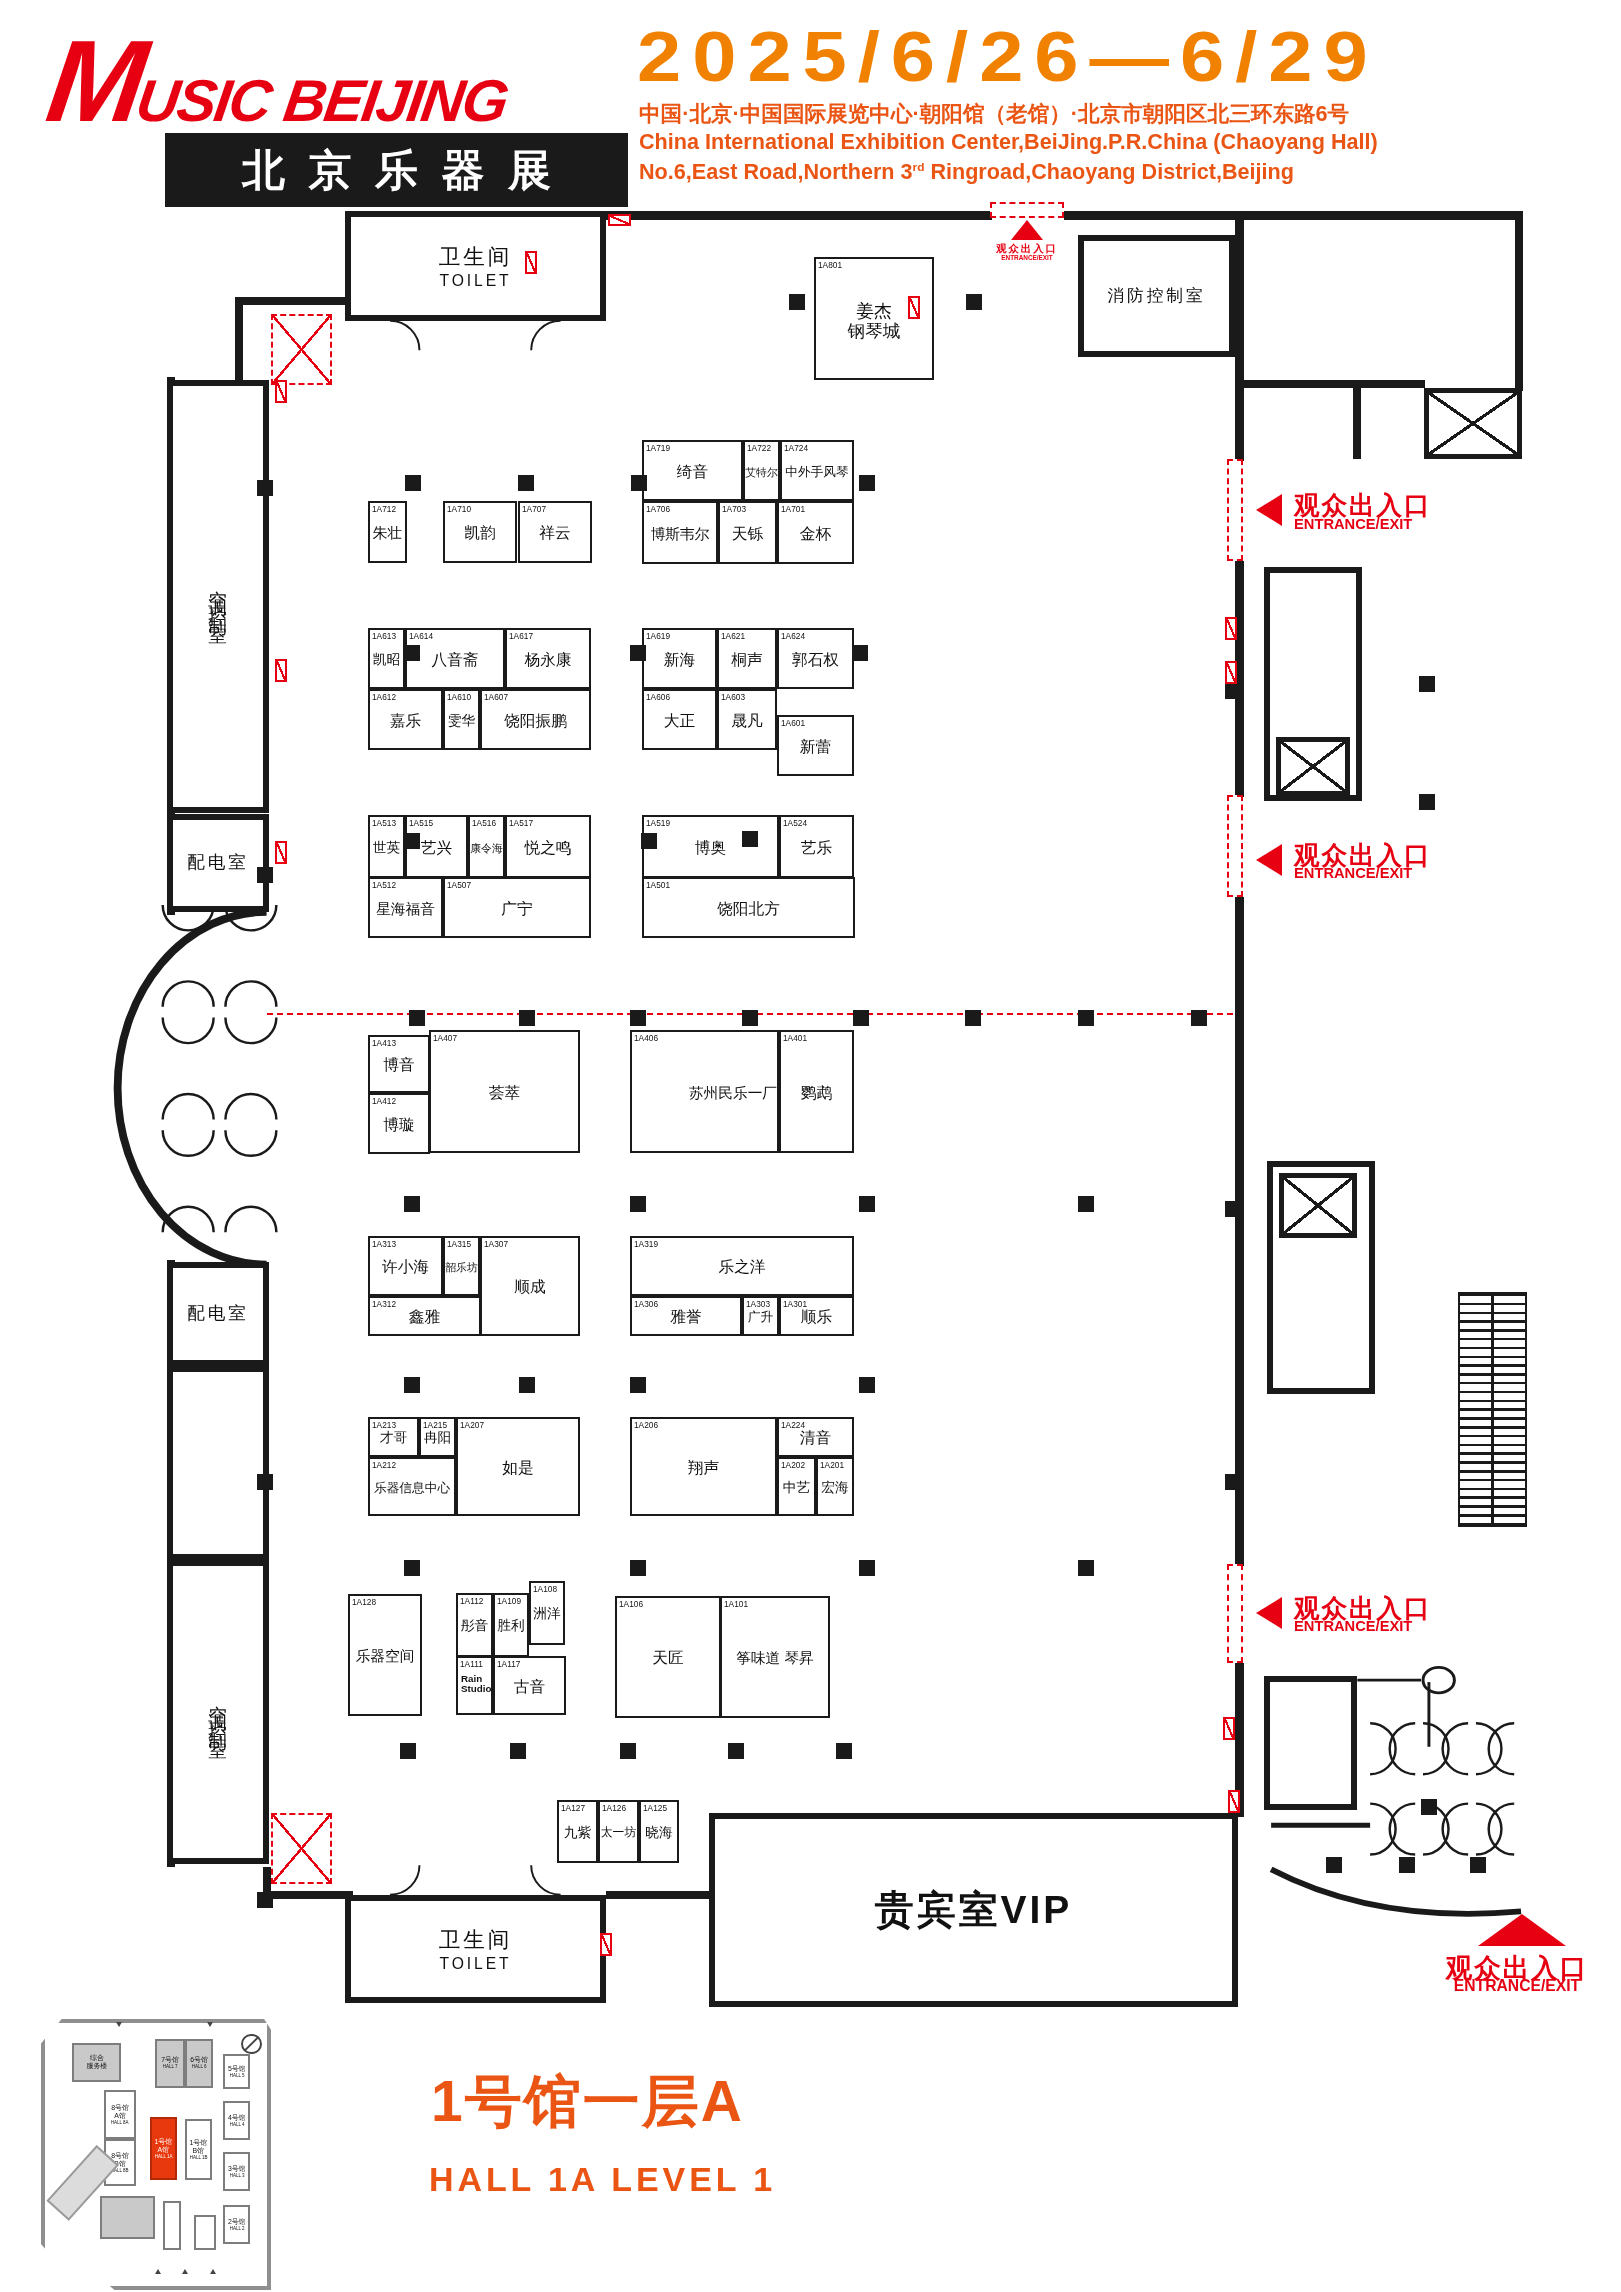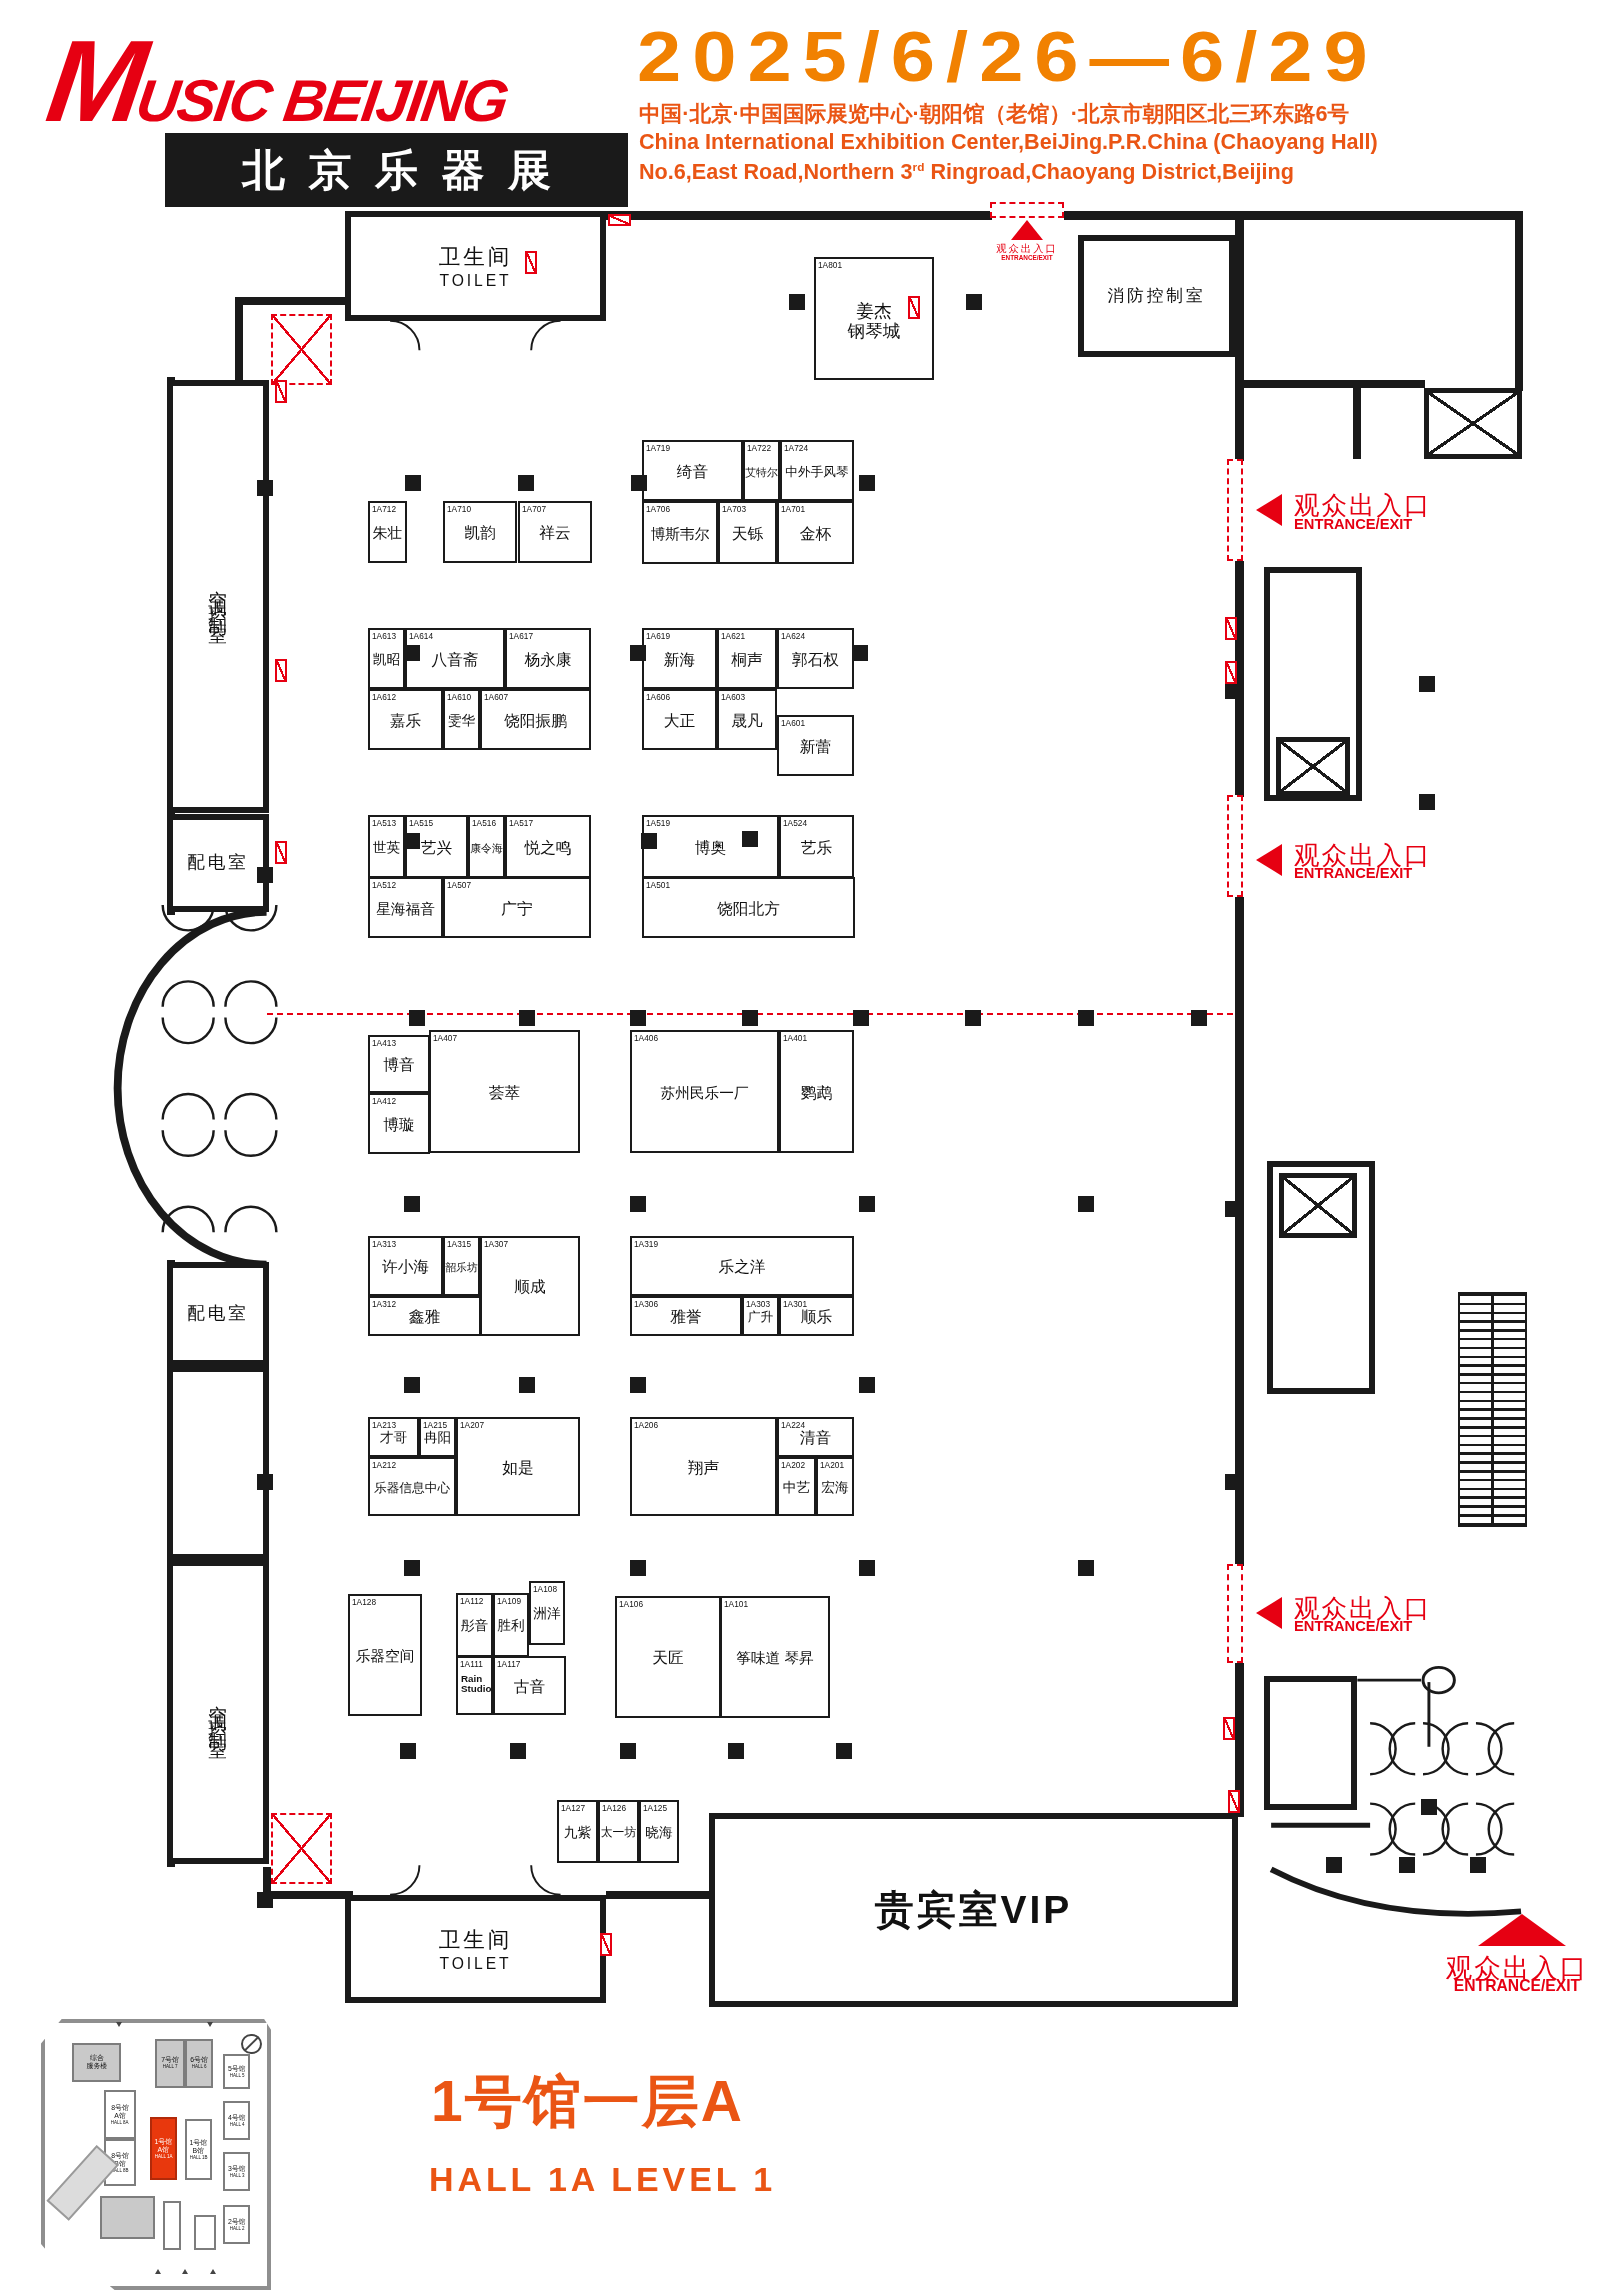--- a/index.html
+++ b/index.html
@@ -26,21 +26,21 @@
   .bname{position:absolute;left:0;right:0;top:50%;transform:translateY(-44%);text-align:center;white-space:pre-line;line-height:1.15}
   .booth.latin .bname{text-align:left;left:2.9px;right:1px;top:15.7px;transform:none;font-weight:bold;line-height:1.05}
   .xbox{position:absolute;border:5.9px solid #1a1a1a;background:#fff;box-sizing:border-box;background-image:linear-gradient(to top right,transparent calc(50% - 1.6px),#1a1a1a calc(50% - 1.6px),#1a1a1a calc(50% + 1.6px),transparent calc(50% + 1.6px)),linear-gradient(to bottom right,transparent calc(50% - 1.6px),#1a1a1a calc(50% - 1.6px),#1a1a1a calc(50% + 1.6px),transparent calc(50% + 1.6px))}
   .hyd{position:absolute;border:2px solid #e60012;background:#fff;box-sizing:border-box;background-image:linear-gradient(to top right,transparent calc(50% - 1px),#e60012 calc(50% - 1px),#e60012 calc(50% + 1px),transparent calc(50% + 1px))}
   .dashopen{position:absolute;border:2.5px dashed #e60012;background:#fff;box-sizing:border-box}
   .dashline{position:absolute;border-top:2.5px dashed #e60012}
   .dashx{position:absolute;border:2.5px dashed #e60012;box-sizing:border-box;background-image:linear-gradient(to top right,transparent calc(50% - 1.2px),#e60012 calc(50% - 1.2px),#e60012 calc(50% + 1.2px),transparent calc(50% + 1.2px)),linear-gradient(to bottom right,transparent calc(50% - 1.2px),#e60012 calc(50% - 1.2px),#e60012 calc(50% + 1.2px),transparent calc(50% + 1.2px))}
   .tri-up{position:absolute;width:0;height:0;border-left:16.7px solid transparent;border-right:16.7px solid transparent;border-bottom:20.6px solid #e60012}
   .tri-up.big{border-left-width:44px;border-right-width:44px;border-bottom-width:32px}
   .tri-left{position:absolute;width:0;height:0;border-top:16.7px solid transparent;border-bottom:16.7px solid transparent;border-right:26.5px solid #e60012}
-  .ent-cn{position:absolute;color:#e60012;font-weight:normal;letter-spacing:2px;text-align:left;white-space:nowrap}
+  .ent-cn{position:absolute;color:#e60012;font-weight:bold;letter-spacing:2px;text-align:left;white-space:nowrap}
   .ent-en{position:absolute;color:#e60012;font-weight:bold;white-space:nowrap}
   .center{text-align:center}
   .stairs{position:absolute;border:2.5px solid #1a1a1a;box-sizing:border-box;background-image:linear-gradient(to right,transparent 0,transparent 47%,#1a1a1a 47%,#1a1a1a 53%,transparent 53%),repeating-linear-gradient(to bottom,#1a1a1a 0,#1a1a1a 2.5px,transparent 2.5px,transparent 8.8px)}
   
   #minimap{position:absolute;left:41px;top:2019px;width:222px;height:263px;border:4.9px solid #8f8f8f;background:#fff;clip-path:polygon(9% 0,97% 0,100% 4%,100% 100%,32% 100%,22% 93%,10% 93%,0 83%,0 9%)}
   .mm-hall{position:absolute;border:2px solid #7d7d7d;background:#fff;display:flex;flex-direction:column;align-items:center;justify-content:center;text-align:center;line-height:1.15;box-sizing:border-box}
   .mm-hall.g{background:#c9c9c9}
   .mm-hall.r{background:#e8380d;border-color:#b22a0a;color:#fff}
   .mm-cn{font-size:6.9px;white-space:pre-line}
   .mm-en{font-size:4.9px;transform:scale(.92)}
@@ -301,21 +301,21 @@
       <div class="booth" style="left: 368px; top: 1093px; width: 62px; height: 61px;">
         <span class="bid">1A412</span>
         <span class="bname" style="font-size: 15.7px;">博璇</span>
       </div>
       <div class="booth" style="left: 429px; top: 1030px; width: 151px; height: 123px;">
         <span class="bid">1A407</span>
         <span class="bname" style="font-size: 15.7px;">荟萃</span>
       </div>
       <div class="booth" style="left: 630px; top: 1030px; width: 149px; height: 123px;">
         <span class="bid">1A406</span>
-        <span class="bname" style="font-size: 14.7px;">苏州民乐一厂</span>
+        <span class="bname" style="font-size: 14.7px; text-align: right;">苏州民乐一厂</span>
       </div>
       <div class="booth" style="left: 779px; top: 1030px; width: 75px; height: 123px;">
         <span class="bid">1A401</span>
         <span class="bname" style="font-size: 15.7px;">鹦鹉</span>
       </div>
       <div class="booth" style="left: 368px; top: 1236px; width: 75px; height: 60px;">
         <span class="bid">1A313</span>
         <span class="bname" style="font-size: 15.7px;">许小海</span>
       </div>
       <div class="booth" style="left: 443px; top: 1236px; width: 37px; height: 60px;">

